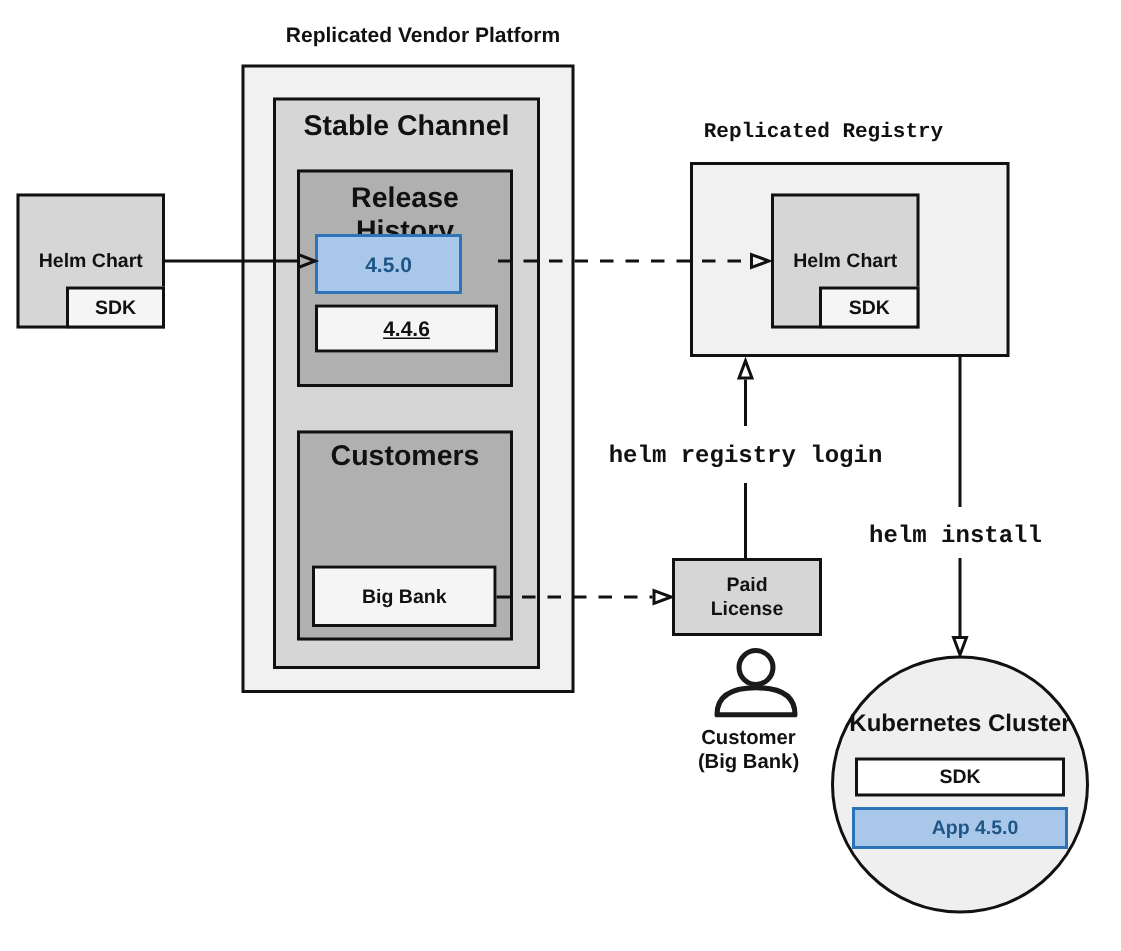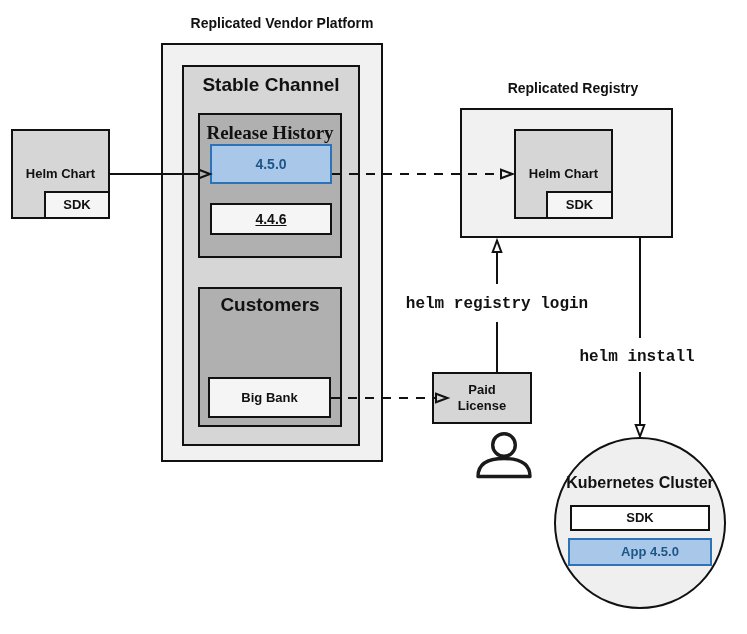--- a/index.html
+++ b/index.html
@@ -31,24 +31,24 @@
 
   <div class="lbl title" style="left:172px;top:15px;width:220px;">Replicated Vendor Platform</div>
 
   <div class="box panel-light" style="left:161px;top:43px;width:222px;height:419px;"></div>
 
   <div class="box panel-med" style="left:182px;top:65px;width:178px;height:381px;">
     <div class="boxtitle" style="padding-top:7px;">Stable Channel</div>
   </div>
 
   <div class="box panel-dark" style="left:198px;top:113px;width:144px;height:145px;">
-    <div class="boxtitle" style="padding-top:7px;font-family:Liberation Serif, serif;">Release History</div>
+    <div class="boxtitle" style="padding-top:7px;">Release History</div>
   </div>
 
-  <div class="box accent leaf" style="left:210px;top:144px;width:122px;height:40px;">
+  <div class="box accent leaf" style="left:210px;top:156px;width:98px;height:40px;">
     <span>4.5.0</span>
   </div>
 
   <div class="box item-light leaf" style="left:210px;top:203px;width:122px;height:32px;text-decoration:underline;">
     <span>4.4.6</span>
   </div>
 
   <div class="box panel-dark" style="left:198px;top:287px;width:144px;height:140px;">
     <div class="boxtitle" style="padding-top:5px;">Customers</div>
   </div>
@@ -58,36 +58,40 @@
     <span>Big Bank</span>
   </div>
 
   <div class="box panel-med leaf small" style="left:11px;top:129px;width:99px;height:90px;">
     <span>Helm Chart</span>
   </div>
   <div class="box item-light leaf small" style="left:44px;top:191px;width:66px;height:28px;">
     <span>SDK</span>
   </div>
 
-  <div class="lbl title" style="left:463px;top:80px;width:220px;">Replicated Registry</div>
+  <div class="lbl title" style="left:439px;top:80px;width:220px;font-family:Liberation Mono, monospace;">Replicated Registry</div>
 
   <div class="box panel-light" style="left:460px;top:108px;width:213px;height:130px;"></div>
 
   <div class="box panel-med leaf small" style="left:514px;top:129px;width:99px;height:90px;">
     <span>Helm Chart</span>
   </div>
   <div class="box item-light leaf small" style="left:546px;top:191px;width:67px;height:28px;">
     <span>SDK</span>
   </div>
 
-  <div class="box panel-med leaf small" style="left:432px;top:372px;width:100px;height:52px;">
+  <div class="box panel-med leaf small" style="left:448px;top:372px;width:100px;height:52px;">
     <span>Paid</span>
     <span>License</span>
   </div>
 
+  <div class="lbl" style="left:429px;top:484px;width:140px;font-size:13.5px;line-height:16px;">
+    <span style="display:block;">Customer</span>
+    <span style="display:block;">(Big Bank)</span>
+  </div>
 
   <div class="box circle" style="left:554px;top:437px;width:172px;height:172px;background:#EFEFEF;"></div>
   <div class="lbl" style="left:558px;top:474px;width:164px;font-size:16px;">Kubernetes Cluster</div>
   <div class="box white leaf small" style="left:570px;top:505px;width:140px;height:26px;">
     <span>SDK</span>
   </div>
   <div class="box accent leaf small" style="left:568px;top:538px;width:144px;height:28px;padding-left:20px;">
     <span>App 4.5.0</span>
   </div>
 

